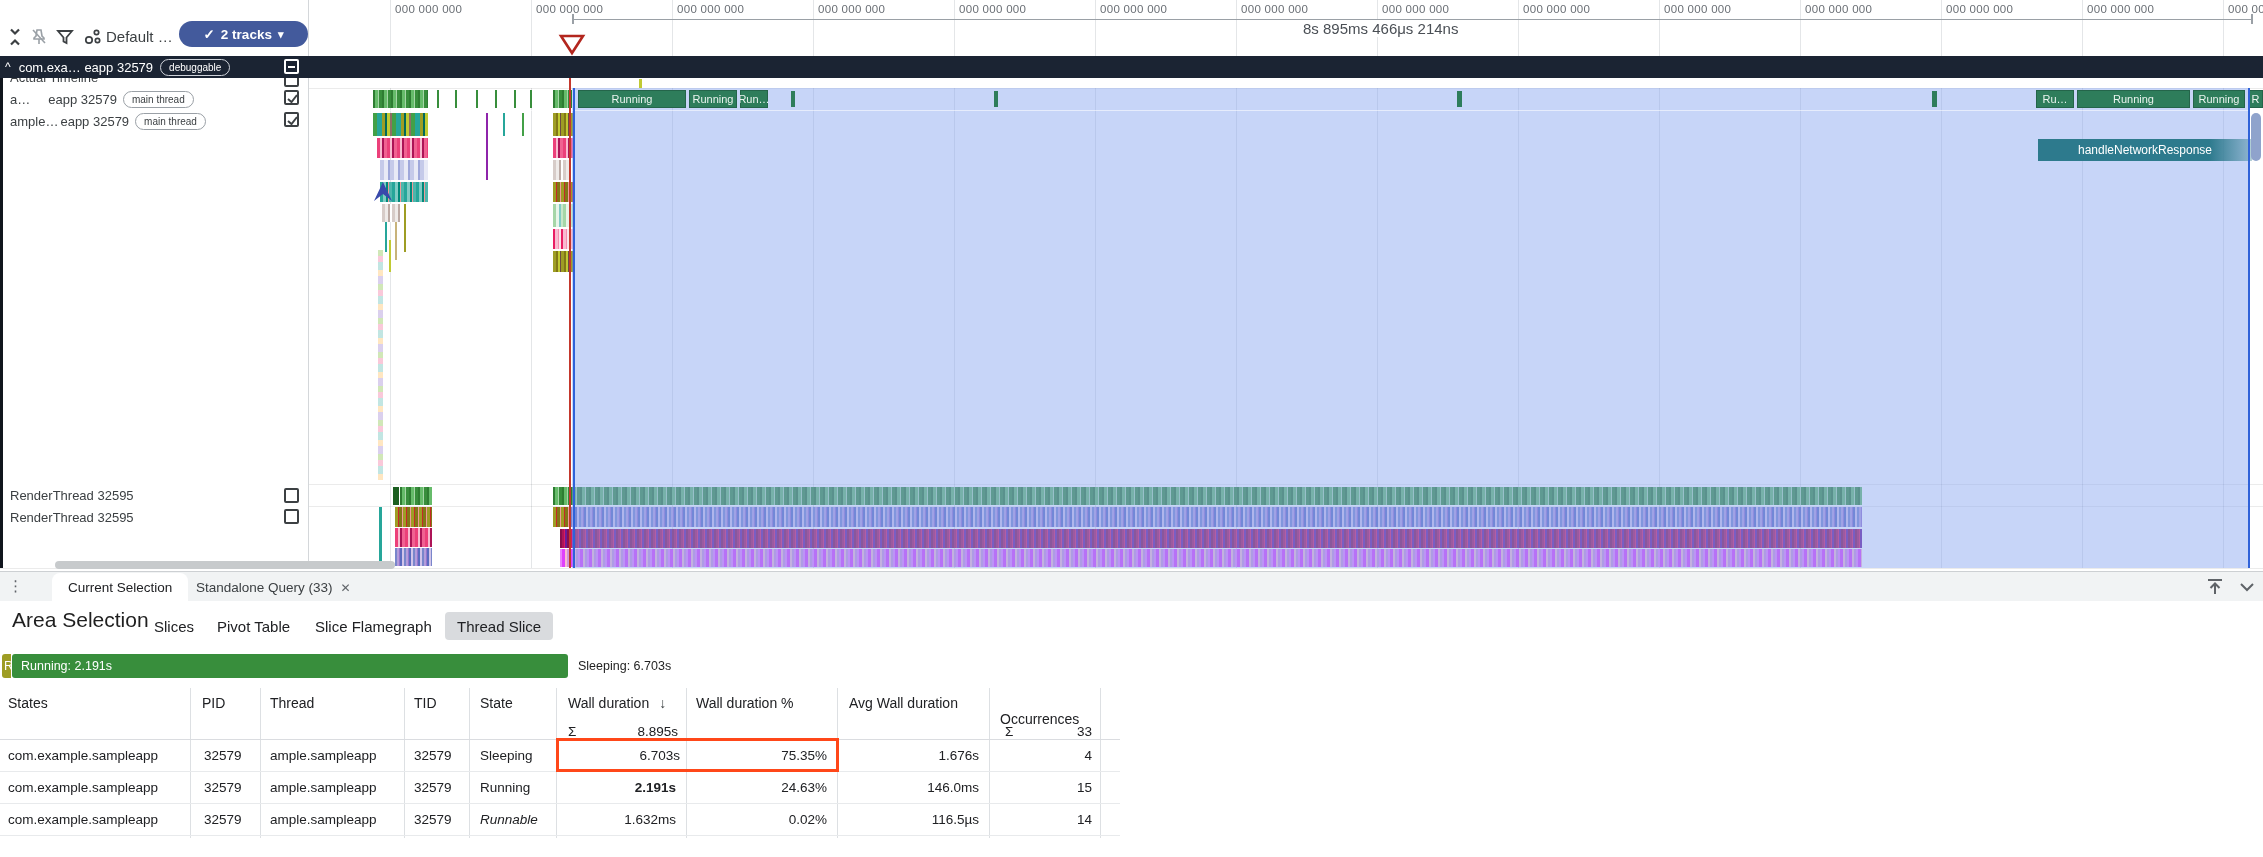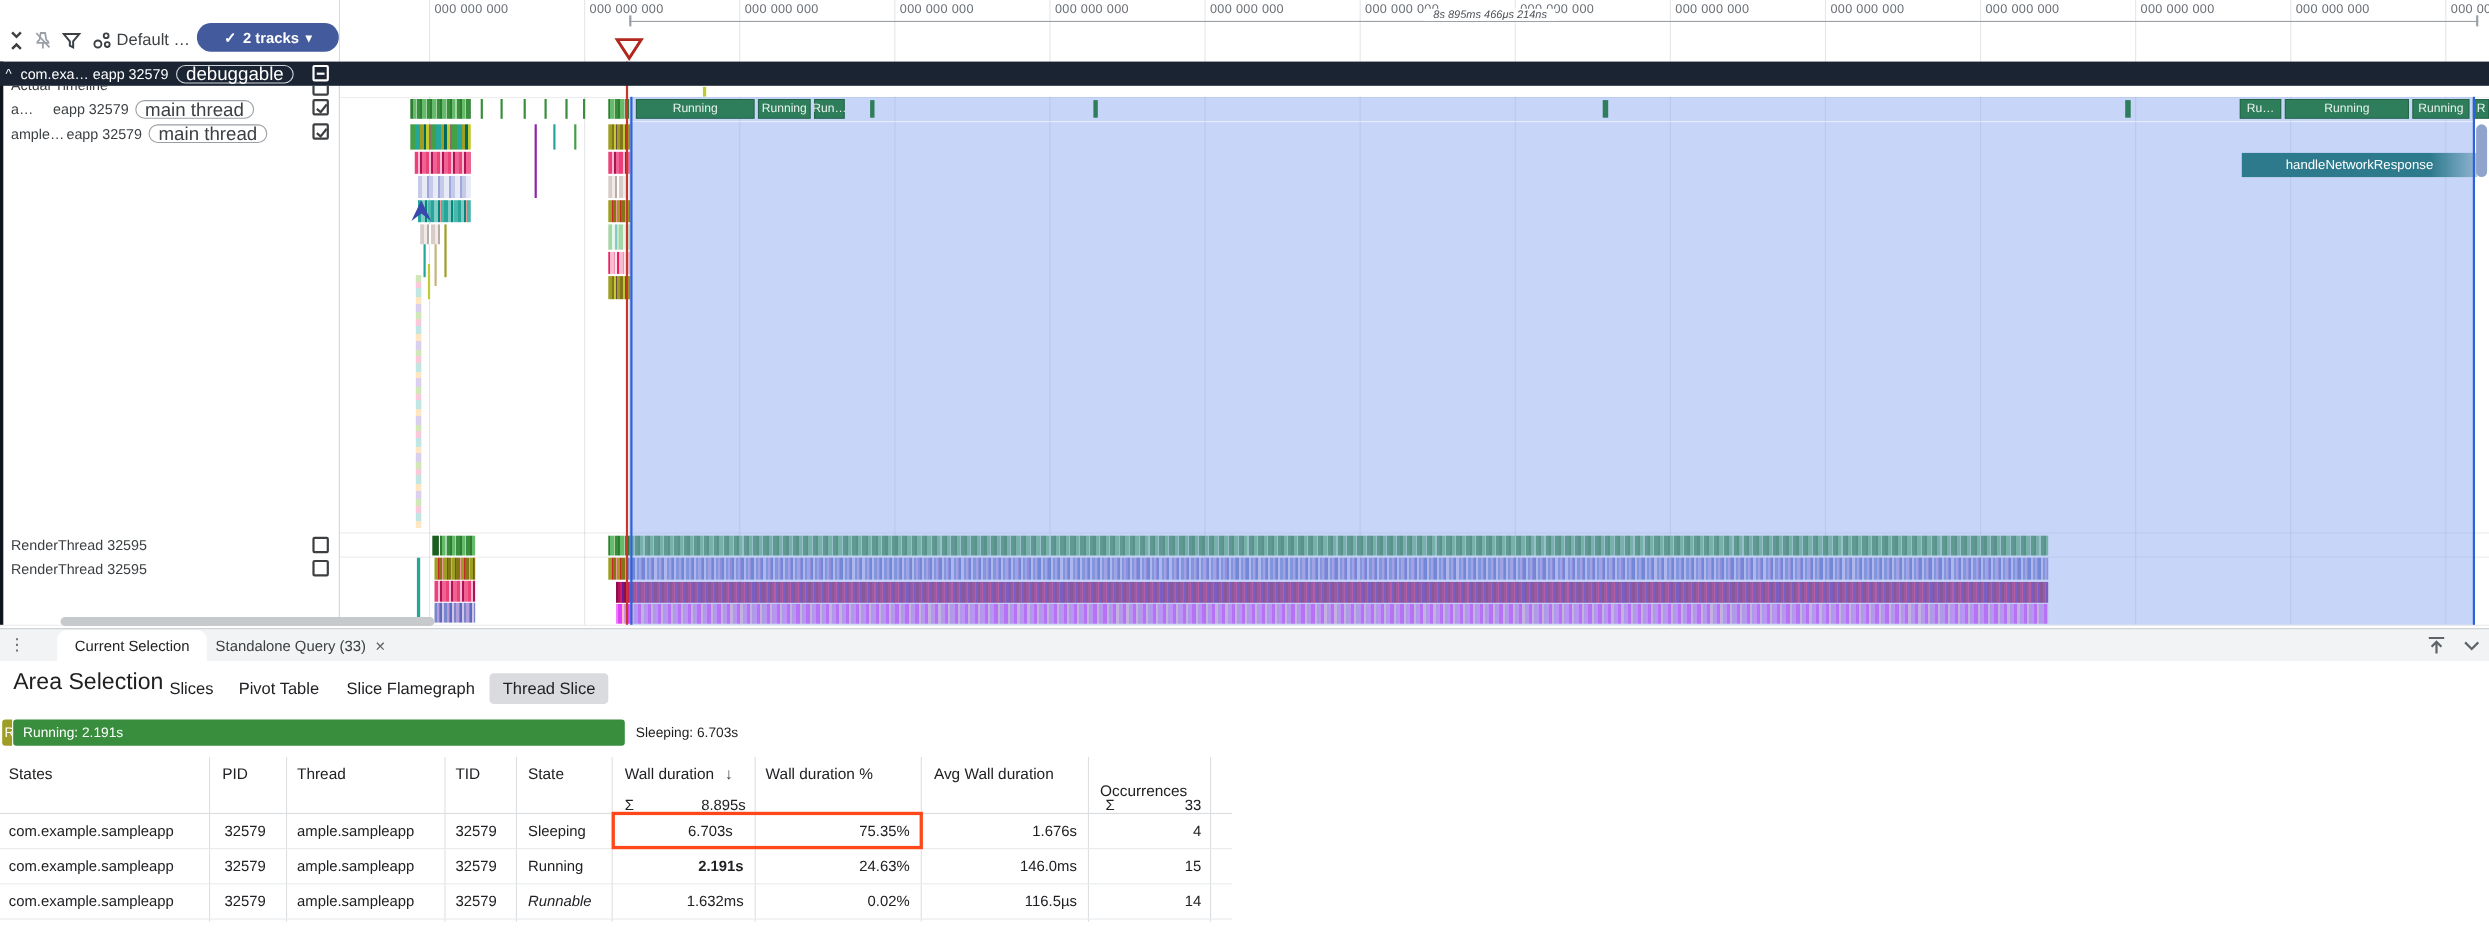--- a/index.html
+++ b/index.html
@@ -5,29 +5,29 @@
   * { box-sizing: border-box; margin:0; padding:0; }
   html,body { background:#fff; }
   body { font-family:"Liberation Sans", sans-serif; color:#202124; }
   #app { position:relative; width:2263px; height:857px; overflow:hidden; background:#fff; }
   .abs { position:absolute; }
   
   .gridline { position:absolute; top:0; width:1px; height:568px; background:#e4e6e8; }
   .rlabel { position:absolute; top:3px; font-size:11.5px; color:#6a6f75; letter-spacing:.3px; white-space:nowrap; }
   .mline { position:absolute; top:19px; height:1px; background:#9aa0a6; }
   .mtick { position:absolute; top:14px; width:2px; height:10px; background:#9aa0a6; }
-  .mlabel { position:absolute; top:8px; font-size:10px; color:#4a4f55; background:#fff; padding:0 8px; white-space:nowrap;font-style:italic; }
+  .mlabel { position:absolute; top:20px; font-size:15px; color:#4a4f55; background:#fff; padding:0 8px; white-space:nowrap; }
   .toolbar-ic { position:absolute; top:28px; width:18px; height:18px; }
   .pillbtn { position:absolute; left:179px; top:21px; width:129px; height:26px; border-radius:14px;
              background:#435a9c; color:#fff; display:flex; align-items:center; justify-content:center;
              gap:6px; font-size:13.5px; font-weight:bold; }
   .grp-header { position:absolute; left:0; top:56px; width:2263px; height:22px; background:#1b2433;
                 color:#fff; display:flex; align-items:center; font-size:13px; }
   .badge { display:inline-block; border:1px solid #cfd3da; border-radius:10px; padding:0 8px;
-           font-size:17px; line-height:15px; height:17px; }
+           font-size:10px; line-height:15px; height:17px; }
   .trackrow { position:absolute; left:0; width:308px; background:#fff; font-size:13px; color:#3c4043;
               display:flex; align-items:center; }
   .cb { position:absolute; left:284px; width:15px; height:15px; border:2px solid #3c4043; border-radius:2px; background:#fff; }
   .cb svg { position:absolute; left:-1px; top:-1px; }
   .cb-dark { border-color:#fff; background:transparent; }
   .cb-dash { position:absolute; left:2px; top:5px; width:7px; height:2px; background:#fff; }
   .hairline { position:absolute; height:1px; background:rgba(0,0,0,0.08); }
   
   .slice { position:absolute; height:18px; background:#2e7d5b; color:#eaf4ef; font-size:11px;
            display:flex; align-items:center; justify-content:center; overflow:hidden; white-space:nowrap;
@@ -396,21 +396,21 @@
       </div>
     <div class="td" style="left:270px;top:54px;">
         <span>ample.sampleapp</span>
       </div>
     <div class="td" style="left:414px;top:54px;">
         <span>32579</span>
       </div>
     <div class="td" style="left:480px;top:54px;">
         <span>Sleeping</span>
       </div>
-    <div class="td num" style="left:556px;top:54px;width:110px;">
+    <div class="td num" style="left:570px;top:54px;width:110px;">
         <span>6.703s</span>
       </div>
     <div class="td num" style="left:696px;top:54px;width:131px;">
         <span>75.35%</span>
       </div>
     <div class="td num" style="left:847px;top:54px;width:132px;">
         <span>1.676s</span>
       </div>
     <div class="td num" style="left:1000px;top:54px;width:92px;">
         <span>4</span>

